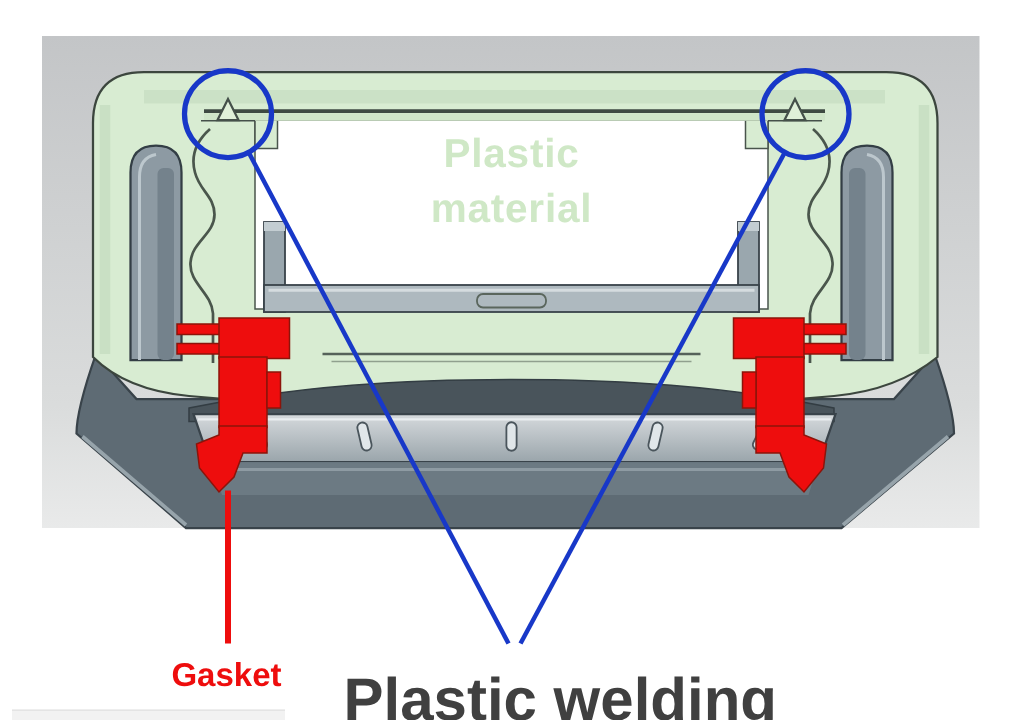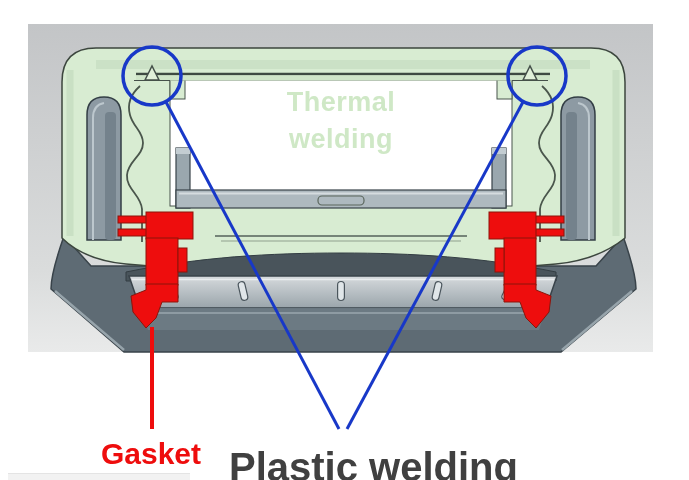--- a/index.html
+++ b/index.html
@@ -7,21 +7,21 @@
     position:relative;width:689px;height:480px;background:#ffffff;
     font-family:"Liberation Sans",sans-serif;overflow:hidden;
   }
   #cadsvg{position:absolute;left:0;top:0;}
   .overlay-label{position:absolute;font-weight:bold;text-align:center;white-space:nowrap;}
   #thermal-label{
     left:181px;top:84px;width:320px;
     font-size:27px;line-height:37px;color:#cfe8c6;
     letter-spacing:0.5px;
   }
-  #gasket-label{left:85px;top:437px;width:132px;font-size:30px;color:#ee0d0d;}
+  #gasket-label{left:85px;top:437px;width:132px;font-size:22px;color:#ee0d0d;}
   #welding-label{left:229px;top:445px;width:222px;font-size:40px;color:#404040;}
   #bottom-strip{
     position:absolute;left:8px;top:473px;width:182px;height:7px;
     background:#f2f2f2;border-top:1px solid #e4e4e4;
   }
 </style>
 </head>
 <body>
 
 <div id="stage">
@@ -129,22 +129,22 @@
 
     <circle cx="152" cy="76" r="29" fill="none" stroke="#1838c8" stroke-width="3.5"></circle>
     <circle cx="537" cy="76" r="29" fill="none" stroke="#1838c8" stroke-width="3.5"></circle>
     <line x1="166" y1="102" x2="339" y2="429" stroke="#1838c8" stroke-width="3"></line>
     <line x1="523" y1="102" x2="347" y2="429" stroke="#1838c8" stroke-width="3"></line>
 
     <line x1="152" y1="327" x2="152" y2="429" stroke="#ee0d0d" stroke-width="4"></line>
   </svg>
 
   <div id="thermal-label" class="overlay-label">
-    <div>Thermal</div>
-    <div>welding</div>
+    <div>Plastic</div>
+    <div>material</div>
   </div>
 
   <div id="gasket-label" class="overlay-label">Gasket</div>
 
   <div id="welding-label" class="overlay-label">Plastic welding</div>
 
   <div id="bottom-strip"></div>
 </div>
 
 </body></html>

